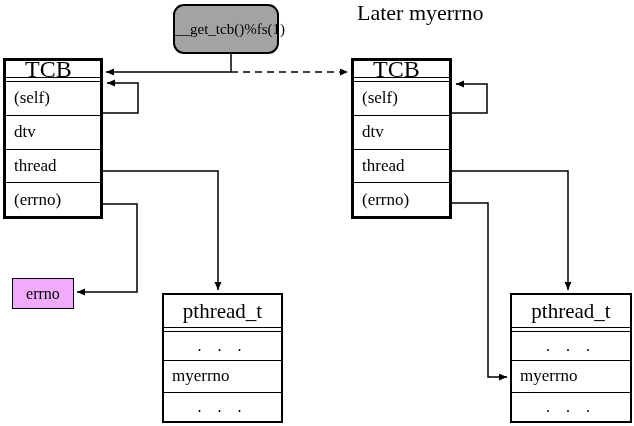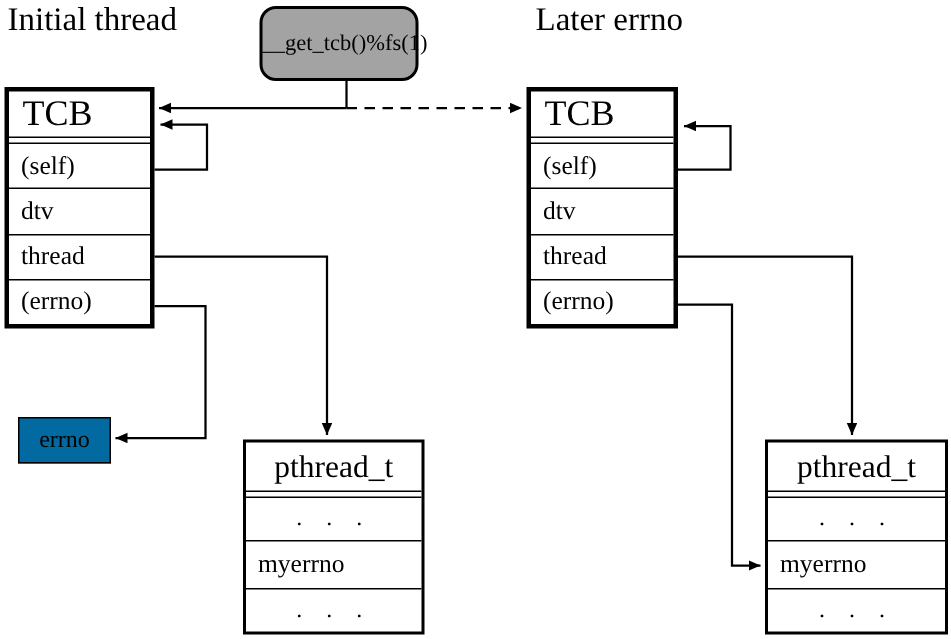--- a/index.html
+++ b/index.html
@@ -33,21 +33,21 @@
     display:flex;flex-direction:column;
   }
   .tbl.tcb{border:3px solid #000;}
   .tbl.pthread{border:2px solid #000;text-align:center;}
   .hdr{
     flex:0 0 auto;
     border-bottom:1px solid #000;
     display:flex;align-items:center;
     box-sizing:border-box;
   }
-  .tcb .hdr{height:31px;font-size:24px;padding-left:9px;}
+  .tcb .hdr{height:17px;font-size:24px;padding-left:19px;}
   .pthread .hdr{height:33px;font-size:21px;justify-content:center;}
   .dbl{
     flex:0 0 auto;height:3px;border-bottom:1px solid #000;
   }
   .cell{
     flex:1 1 auto;
     display:flex;align-items:center;
     font-size:17px;
     padding-left:8px;
     box-sizing:border-box;
@@ -55,33 +55,32 @@
   .cell:not(:last-child){border-bottom:1px solid #000;}
   .cell.dots{
     justify-content:center;padding-left:0;
     letter-spacing:6px;font-size:16px;
   }
   .errno-box{
     position:absolute;
     left:12px;top:278px;width:62px;height:31px;
     border:1px solid #000;box-sizing:border-box;
     display:flex;align-items:center;justify-content:center;
-    font-size:16px;background:#0369a1;
+    font-size:16px;background:#f0abfc;
   }
   svg.wires{position:absolute;left:0;top:0;pointer-events:none;}
   svg.wires path{stroke:#000;stroke-width:1.5;fill:none;}
   svg.wires .dashed{stroke-dasharray:7 5;}
 </style>
 </head>
 <body>
 
 <div class="canvas">
 
-  <div class="title" style="left:5px;top:0px;">Initial thread</div>
-  <div class="title" style="left:357px;top:0px;">Later errno</div>
+  <div class="title" style="left:357px;top:0px;">Later myerrno</div>
 
   <div class="getter-box">
     <div>__get_tcb()</div>
     <div>%fs(1)</div>
   </div>
 
   <div class="tbl tcb" style="left:3px;top:58px;width:100px;height:161px;">
     <div class="hdr">TCB</div>
     <div class="dbl"></div>
     <div class="cell">(self)</div>

